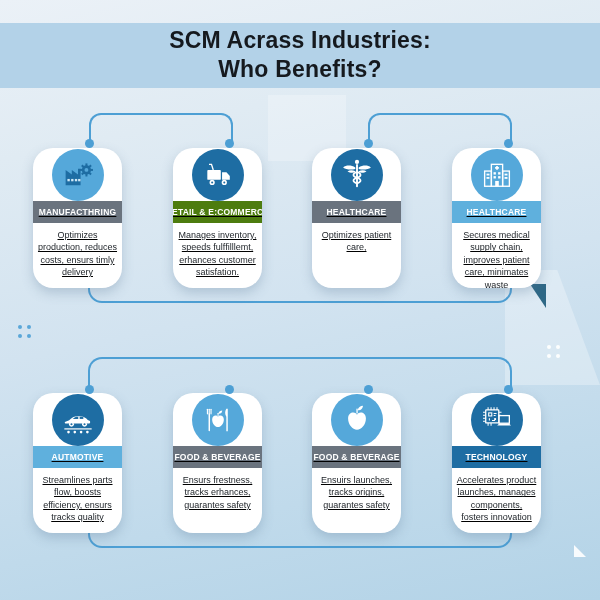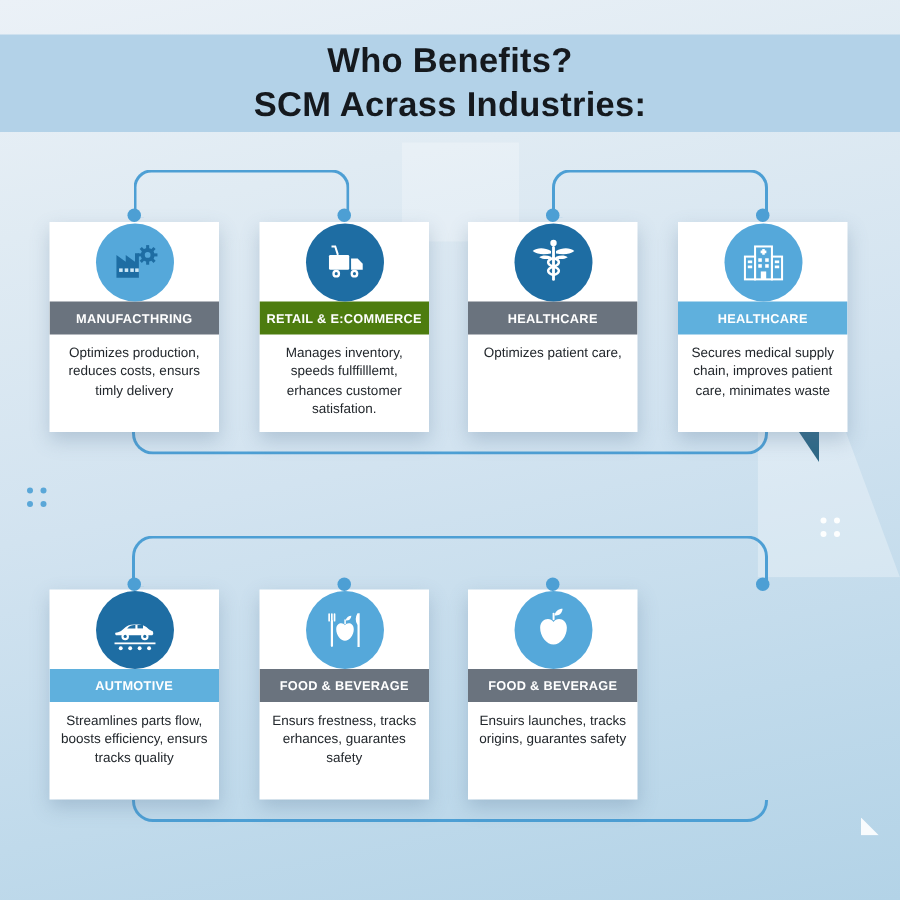--- a/index.html
+++ b/index.html
@@ -18,22 +18,22 @@
     border-top-width:2px; border-left-width:2px; border-right-width:2px;
     border-radius:12px 12px 0 0;}
   .wrap-bottom{left:88px; width:420px; height:13px;
     border-bottom-width:2px; border-left-width:2px; border-right-width:2px;
     border-radius:0 0 14px 14px;}
   .wrap-top{left:88px; top:357px; width:420px; height:32px;
     border-top-width:2px; border-left-width:2px; border-right-width:2px;
     border-radius:14px 14px 0 0;}
   .node{position:absolute; width:9px; height:9px; border-radius:50%; background:#4d9fd4; z-index:5;}
   
-  .card{position:absolute; width:113px; height:140px; background:#fff; border-radius:0;
-    box-shadow:0 5px 12px rgba(90,120,150,.30); z-index:2; overflow:hidden; text-align:center;}
+  .card{position:absolute; width:89px; height:140px; background:#fff; border-radius:20px;
+    box-shadow:0 5px 12px rgba(90,120,150,.30); z-index:2; overflow:hidden; text-align:center;text-decoration:underline;}
   .c1{left:33px}.c2{left:173px}.c3{left:312px}.c4{left:452px}
   .r1{top:148px}.r2{top:393px}
   .icon-wrap{height:53px; display:flex; align-items:flex-end; justify-content:center;}
   .circle{width:52px; height:52px; border-radius:50%; display:flex; align-items:center; justify-content:center;}
   .bar{height:22px; display:flex; align-items:center; justify-content:center;
     color:#fff; font-size:8.5px; font-weight:700; letter-spacing:.2px; white-space:nowrap;}
   .desc{padding:6px 4px 0 4px; font-size:9px; line-height:1.38; color:#22272c;}
   
   .dotgrid{position:absolute; display:grid; grid-template-columns:4px 4px; gap:5px; z-index:1;}
   .dotgrid i{width:4px; height:4px; border-radius:50%; display:block;}
@@ -50,22 +50,22 @@
 </head>
 <body>
 
 <div id="stage">
 
   <div class="soft-sq"></div>
   <div class="soft-tri"></div>
 
   <div class="banner"></div>
   <div class="title">
+    <div>SCM Acrass Industries:</div>
     <div>Who Benefits?</div>
-    <div>SCM Acrass Industries:</div>
   </div>
 
   <div class="line brk-top" style="left:89px;"></div>
   <div class="line brk-top" style="left:368px;"></div>
   <div class="node" style="left:84.5px; top:138.5px;"></div>
   <div class="node" style="left:224.5px; top:138.5px;"></div>
   <div class="node" style="left:363.5px; top:138.5px;"></div>
   <div class="node" style="left:503.5px; top:138.5px;"></div>
   <div class="line wrap-bottom" style="top:288px;"></div>
 
@@ -218,20 +218,37 @@
           <path d="M16 11.5 c-1.7-3-7.5-2.2-7.5 3.3 c0 5 3.7 9.4 7.5 9.4 c3.8 0 7.5-4.4 7.5-9.4 c0-5.5-5.8-6.3-7.5-3.3z"></path>
           <rect x="15.5" y="6.3" width="1.1" height="4.2" rx="0.5"></rect>
           <path d="M16.6 7.8 c0.4-2.4 2.2-3.7 4.5-3.7 c-0.3 2.6-2 4.1-4.5 3.7z"></path>
         </svg>
       </div>
     </div>
     <div class="bar" style="background: rgb(106, 115, 126);">FOOD &amp; BEVERAGE</div>
     <div class="desc">Ensuirs launches, tracks origins, guarantes safety</div>
   </div>
 
+  <div class="card c4 r2">
+    <div class="icon-wrap">
+      <div class="circle" style="background: rgb(30, 109, 163);">
+        <svg viewBox="0 0 32 32" width="38" height="38" stroke="#fff" fill="none" stroke-width="1.1">
+          <rect x="6.5" y="7.5" width="11" height="11" rx="0.5"></rect>
+          <path d="M8.5 7.5V5.2 M11 7.5V5.2 M13.5 7.5V5.2 M16 7.5V5.2 M8.5 20.8V18.5 M11 20.8V18.5 M6.5 9.5H4.2 M6.5 12H4.2 M6.5 14.5H4.2 M6.5 17H4.2 M17.5 9.5h2.3 M17.5 12h1.5" stroke-width="0.9"></path>
+          <rect x="9" y="10" width="2.6" height="2.6" stroke-width="0.9"></rect>
+          <path d="M13.2 10.6h2.4 M13.2 12.2h1.6 M9.6 14.6v1.8 M11.8 16.4h2.6" stroke-width="0.9"></path>
+          <rect x="13.6" y="14.4" width="1.6" height="1.6" fill="#fff" stroke="none"></rect>
+          <rect x="17.8" y="12.3" width="8.6" height="6.4" fill="#1e6da3"></rect>
+          <path d="M16.2 20.6 h11.6 l-1.6-1.6 h-8.4z" fill="#fff" stroke="none"></path>
+        </svg>
+      </div>
+    </div>
+    <div class="bar" style="background: rgb(30, 109, 163);">TECHNOLOGY</div>
+    <div class="desc">Accelerates product launches, manages components, fosters innovation</div>
+  </div>
 
   <div class="dotgrid dots-blue">
       <i></i>
       <i></i>
       <i></i>
       <i></i>
     </div>
   <div class="dotgrid dots-white">
       <i></i>
       <i></i>

